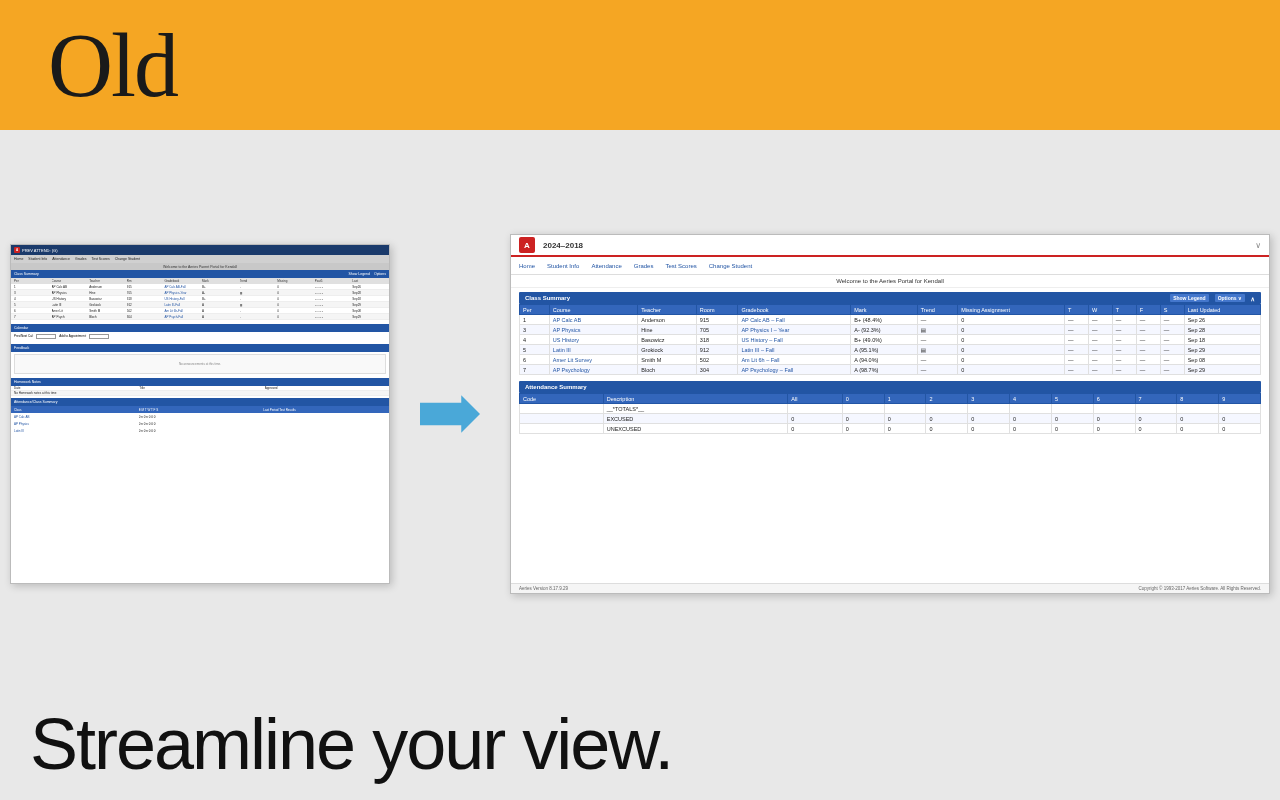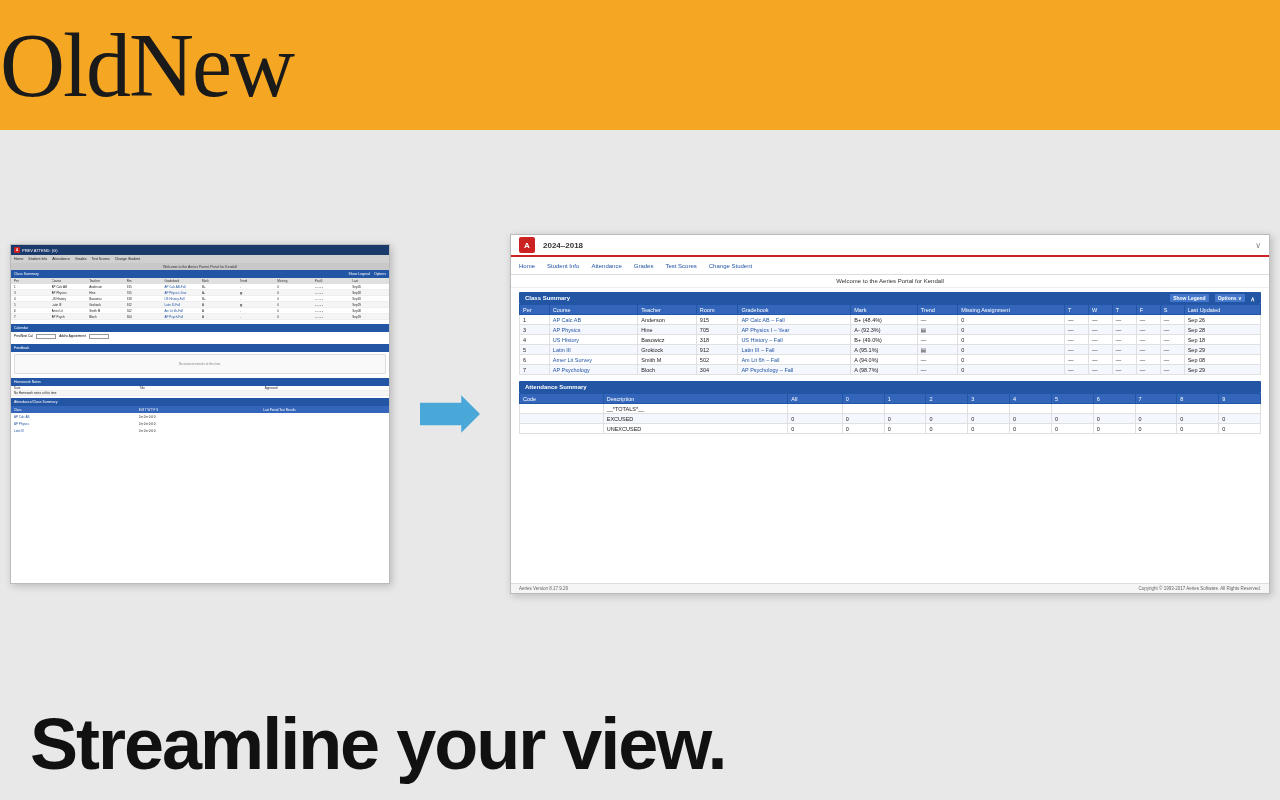--- a/index.html
+++ b/index.html
@@ -12,22 +12,23 @@
       display: flex;
       flex-direction: column;
     }
 
     
     .top-bar {
       background: #F5A623;
       height: 130px;
       display: flex;
       align-items: center;
-      justify-content: flex-start;
+      justify-content: space-between;
       flex-shrink: 0;
+      padding-left: 48px;
     }
     .top-bar-label {
       font-size: 90px;
       font-weight: 300;
       color: #1a1a1a;
       font-family: 'Georgia', serif;
       letter-spacing: -2px;
     }
 
     
@@ -358,33 +359,32 @@
     }
 
     
     .bottom-tagline {
       background: #e8e8e8;
       padding: 10px 30px 20px;
       flex-shrink: 0;
     }
     .tagline-text {
       font-size: 72px;
-      font-weight: 700;
+      font-weight: 400;
       color: #111;
       font-family: Arial, sans-serif;
       letter-spacing: -2px;
       line-height: 1;
     }
   </style>
 </head>
 <body>
 
 <div class="top-bar">
   <span class="top-bar-label">Old</span>
-  <span class="top-bar-label">New</span>
 </div>
 
 <div class="main-content">
 
   <div class="old-screenshot">
     <div class="old-inner">
 
       <div class="old-topbar">
         <div style="background:#cc2222;width:6px;height:6px;border-radius:1px;display:flex;align-items:center;justify-content:center;color:white;font-size:3px;font-weight:bold;">A</div>
         <span>PREV ATTEND: (G)</span>

